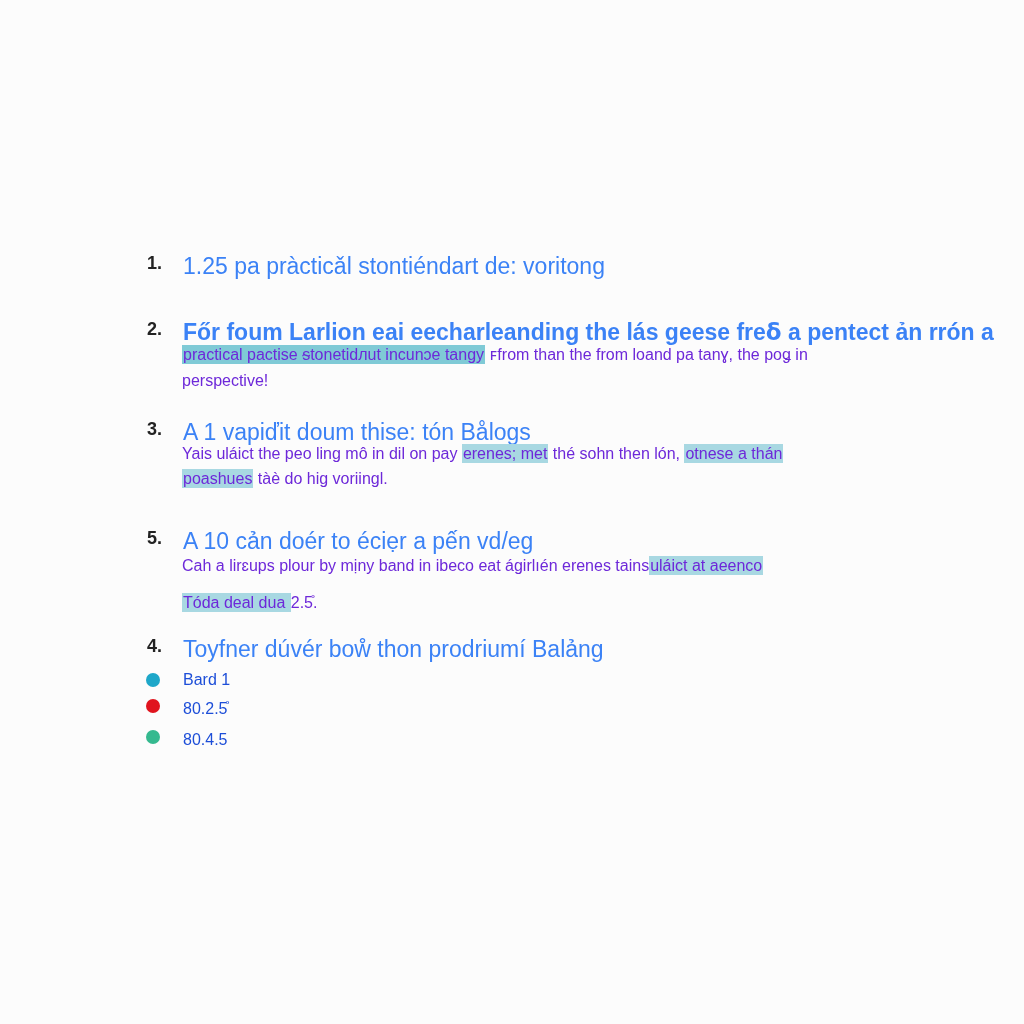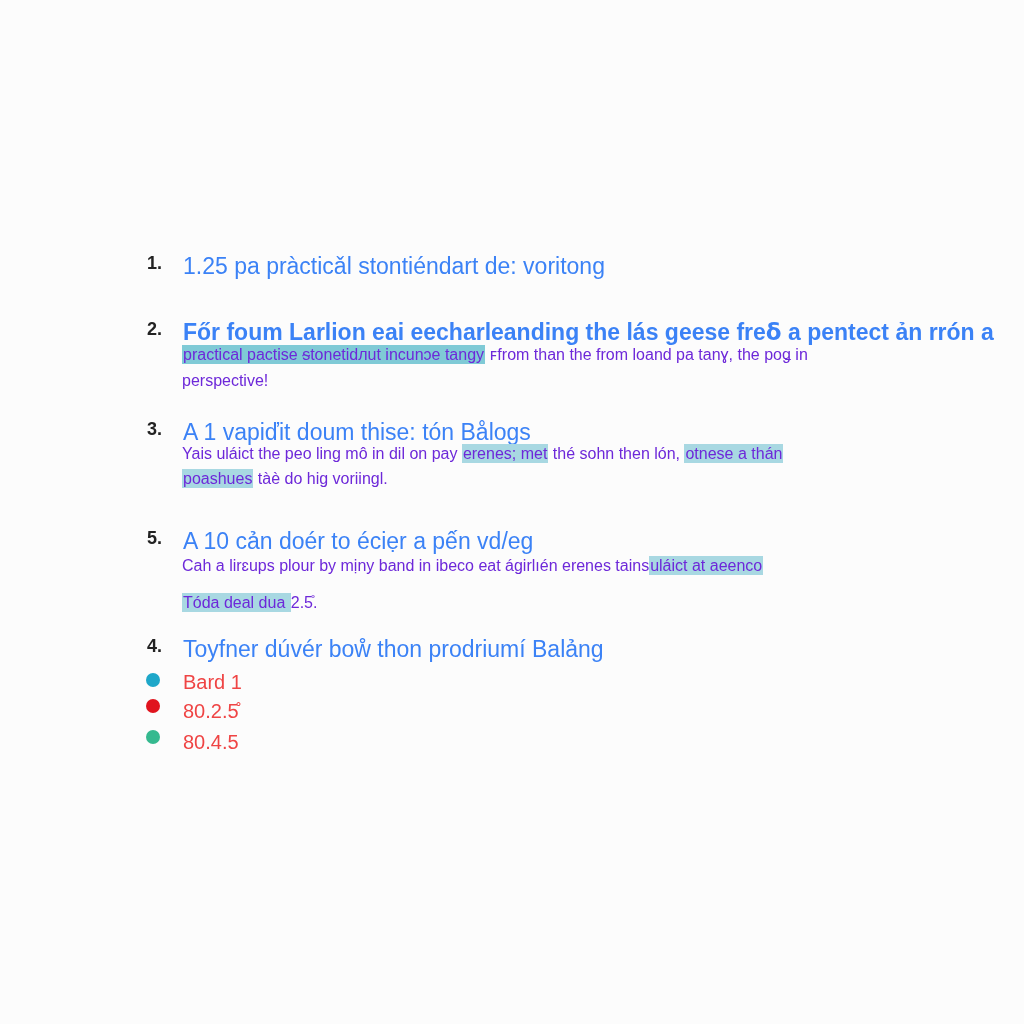--- a/index.html
+++ b/index.html
@@ -52,22 +52,22 @@
     .dot {
       position: absolute;
       left: 0; top: 2px;
       width: 14px; height: 14px;
       border-radius: 50%;
     }
     .legend-label {
       position: absolute;
       left: 37px;
       top: 0;
-      font-size: 20px;
-      color: #ef4444;
+      font-size: 16px;
+      color: #1d4ed8;
       white-space: nowrap;
       text-align: center;
     }
   </style>
 </head>
 <body>
 
 <div class="item" style="top:253px;">
   <span class="num">1.</span>
   <span class="heading">1.25 pa pràcticǎl stontiéndart de: voritong</span>

